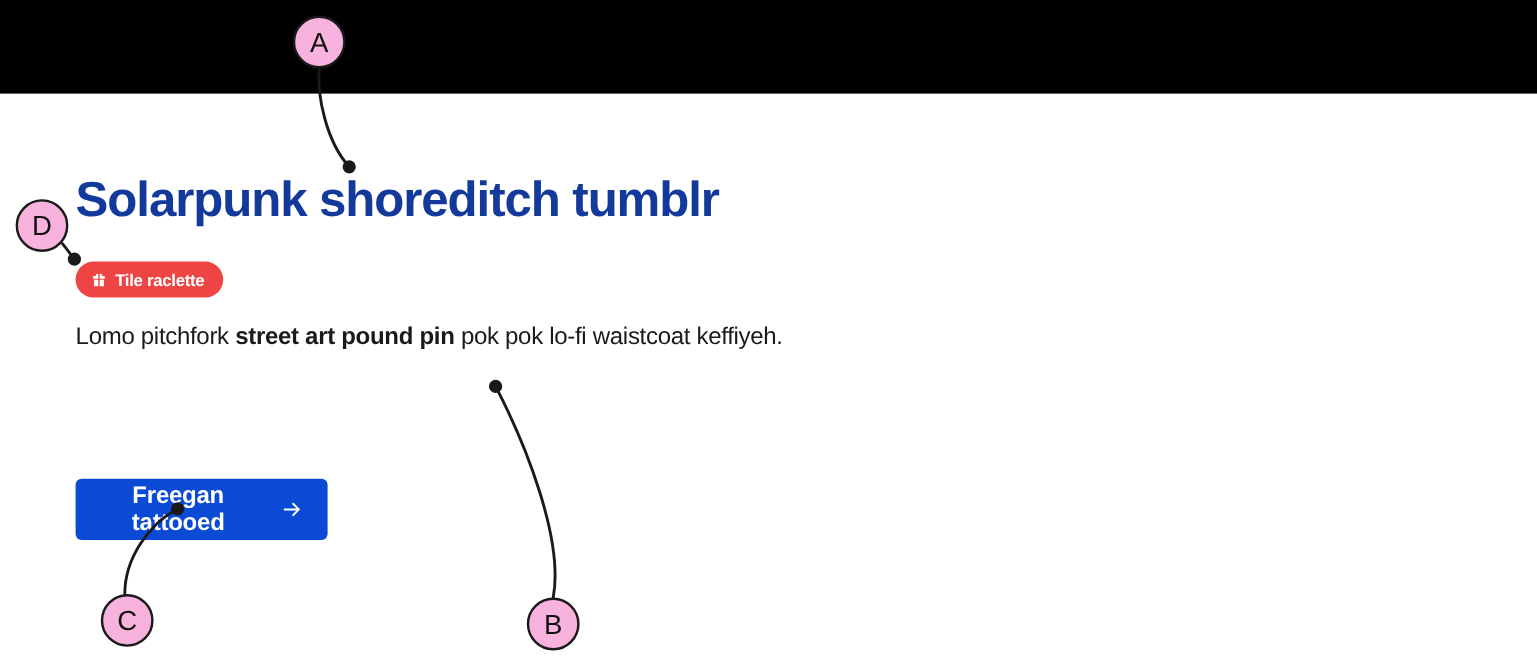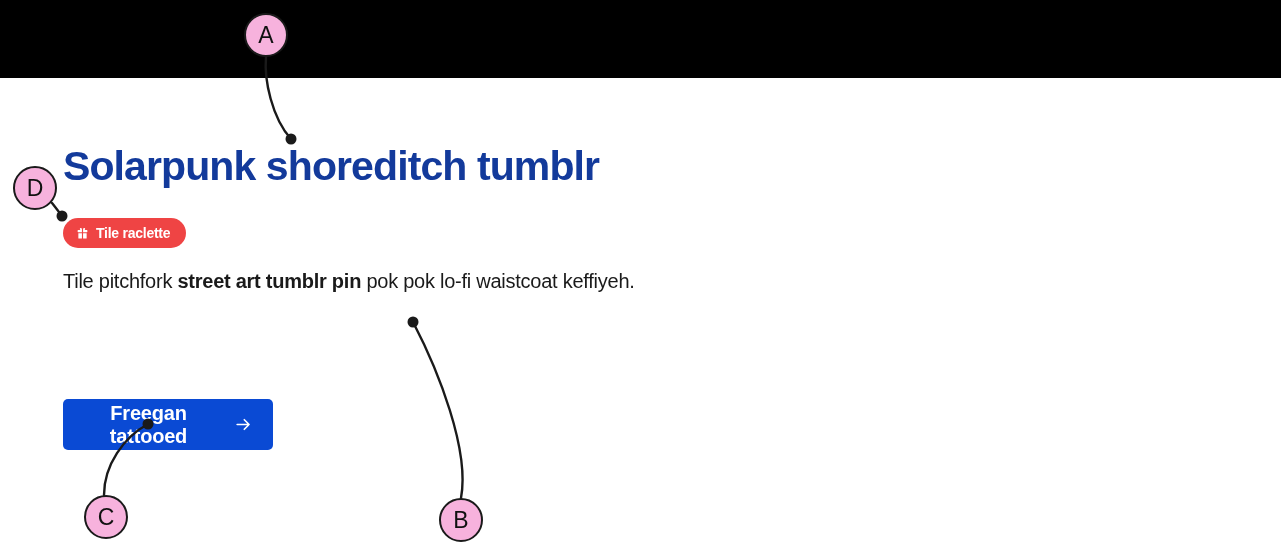--- a/index.html
+++ b/index.html
@@ -161,21 +161,21 @@
     <div class="pill-badge">
       <span class="gift-icon">
         <svg viewBox="0 0 16 16" width="13" height="13" aria-hidden="true">
           <path fill="#ffffff" d="M7.3 2.1c-.5-.9-1.9-1-2.4-.2-.4.6-.1 1.3.5 1.7H2.6c-.3 0-.6.3-.6.6v1.7c0 .3.3.6.6.6h4.7V2.1zm1.4 0v4.4h4.7c.3 0 .6-.3.6-.6V4.2c0-.3-.3-.6-.6-.6h-2.8c.6-.4.9-1.1.5-1.7-.5-.8-1.9-.7-2.4.2zM2.9 7.6v6.1c0 .3.3.6.6.6h3.8V7.6H2.9zm5.8 0v6.7h3.8c.3 0 .6-.3.6-.6V7.6H8.7z"></path>
         </svg>
       </span>
       <span>Tile raclette</span>
     </div>
 
     <p class="body-para p1">
-      <span>Tile pitchfork </span><b>street art tumblr pin</b><span> pok pok lo-fi waistcoat keffiyeh.</span>
+      <span>Lomo pitchfork </span><b>street art pound pin</b><span> pok pok lo-fi waistcoat keffiyeh.</span>
     </p>
 
 
     <button class="cta-button">
       <span>Freegan tattooed</span>
       <span class="arrow-icon">
         <svg viewBox="0 0 24 24" width="19" height="19" aria-hidden="true">
           <path d="M4 12h15M13 6l6 6-6 6" fill="none" stroke="#ffffff" stroke-width="2.1" stroke-linecap="round" stroke-linejoin="round"></path>
         </svg>
       </span>

